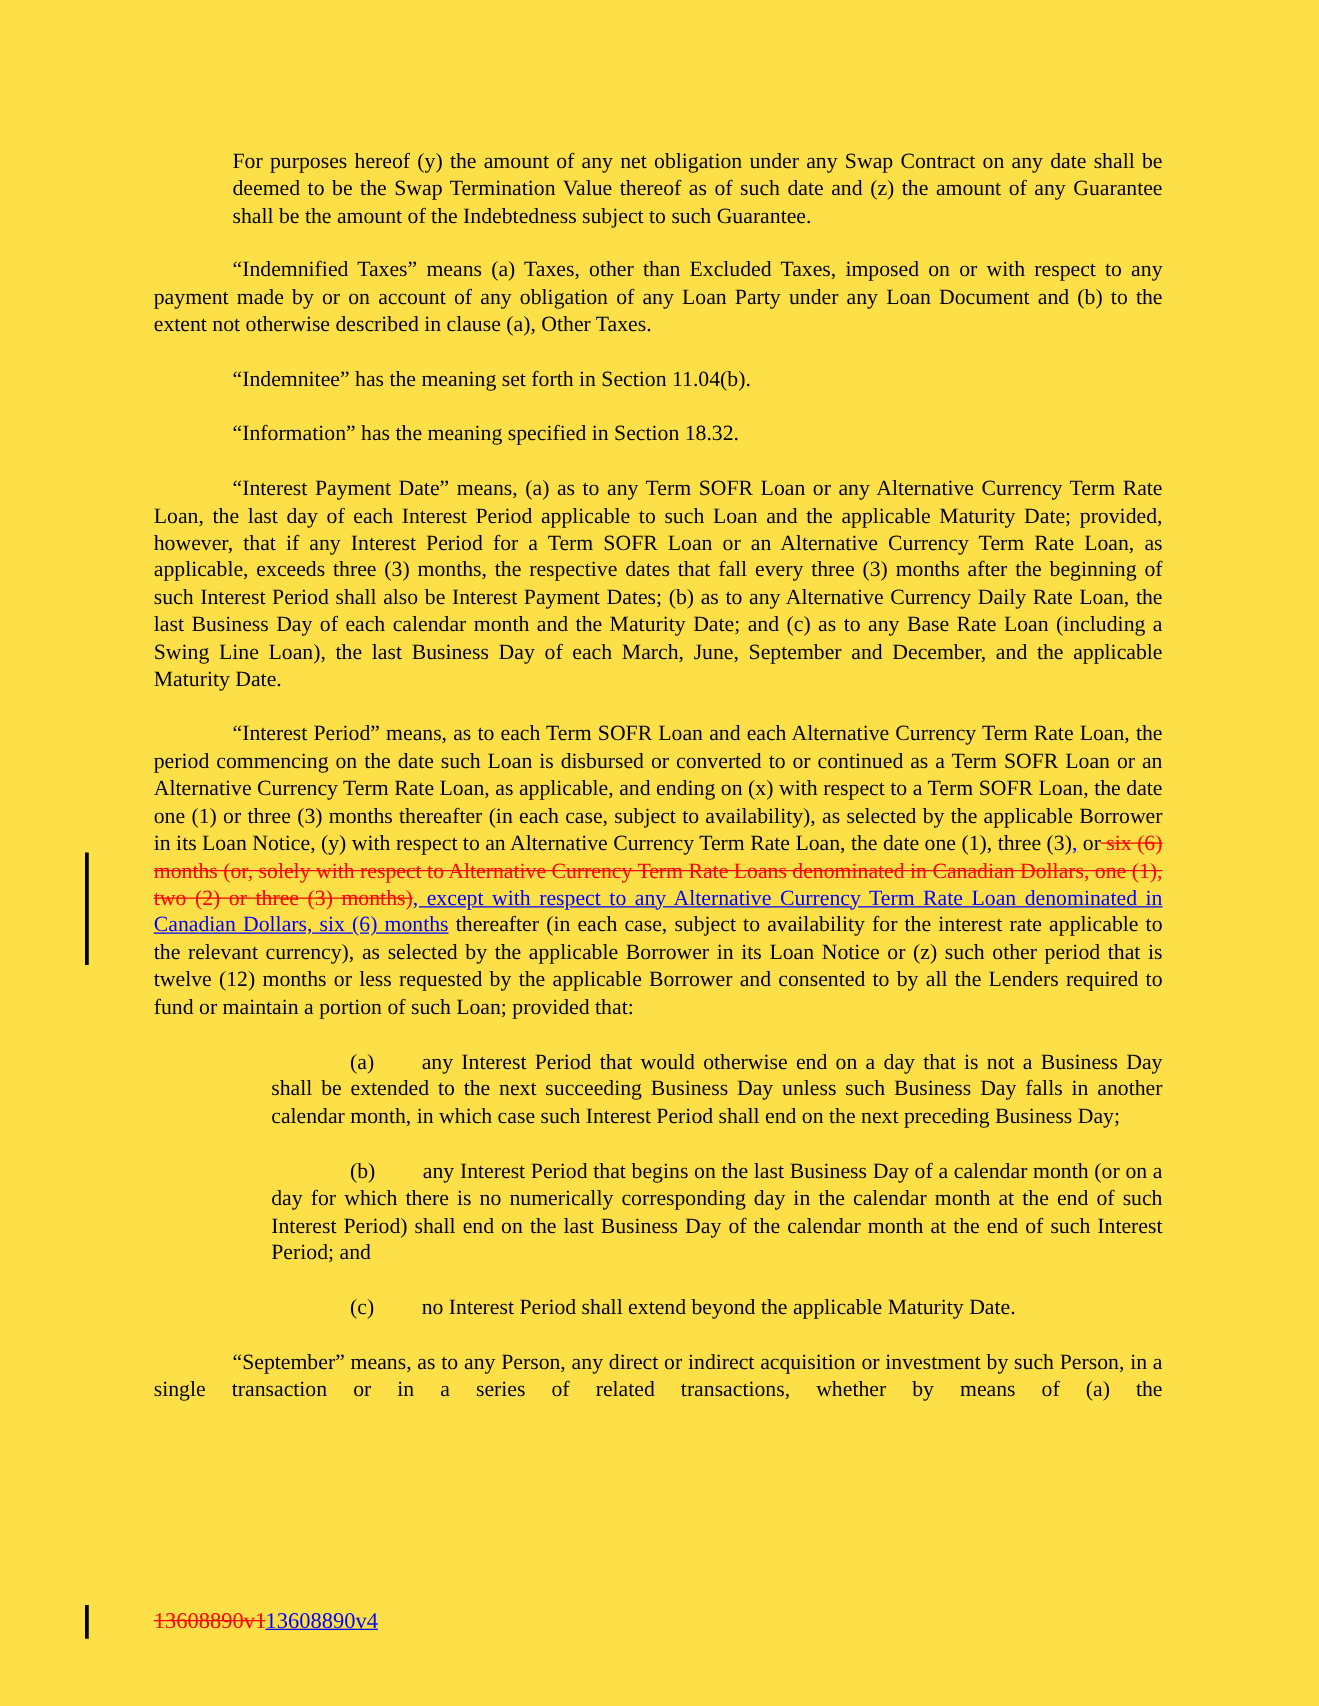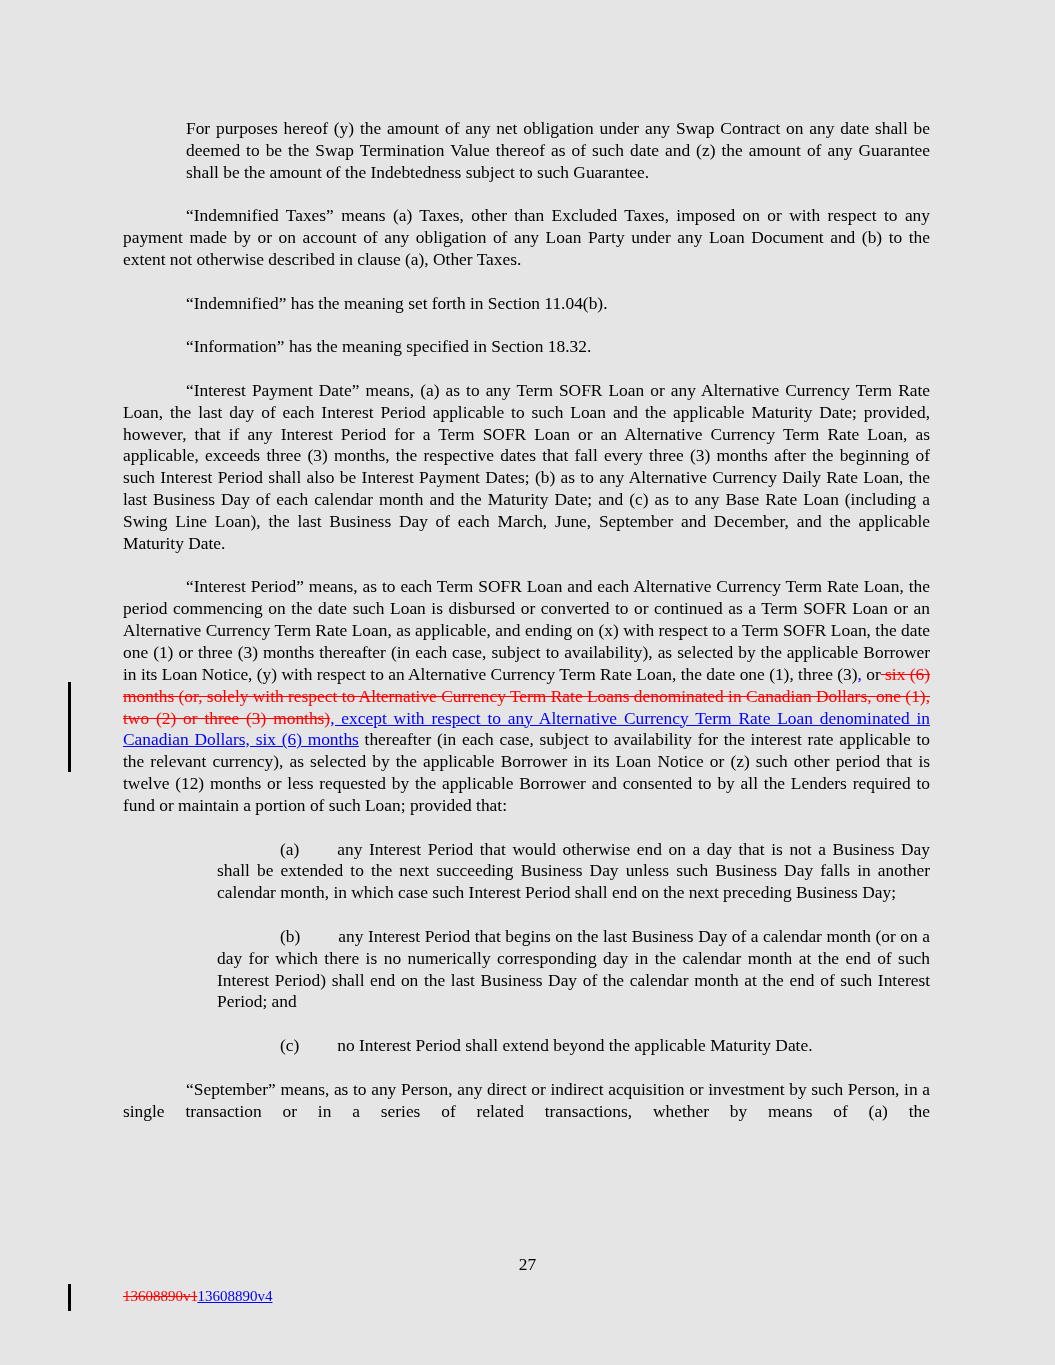--- a/index.html
+++ b/index.html
@@ -1,20 +1,20 @@
 <!DOCTYPE html>
 <html><head>
 <meta charset="utf-8">
 <style>
   html,body { margin:0; padding:0; background:#ffffff; }
   .page {
     position: relative;
     width: 1055px;
     height: 1365px;
-    background: #e5e5e5;
+    background: #fde047;
     font-family: "Liberation Serif", "DejaVu Serif", serif;
     font-size: 17.4px;
     line-height: 21.85px;
     color: #000000;
     overflow: hidden;
     box-sizing: border-box;
     padding: 118px 125px 0 123px;
   }
   .para {
     margin: 0 0 21.8px 0;
@@ -39,42 +39,41 @@
     position: absolute;
     left: 0; right: 0;
     top: 1254px;
     text-align: center;
     text-indent: 0;
   }
   .doc-ids {
     position: absolute;
     left: 123px;
     top: 1287px;
-    font-size: 15px;
+    font-size: 18px;
     line-height: 18px;
   }
 </style>
 </head>
 <body>
 
 <div class="page">
 
   <main>
     <p class="para quote"><span>For purposes hereof (y) the amount of any net obligation under any Swap Contract on any date shall be deemed to be the Swap Termination Value thereof as of such date and (z) the amount of any Guarantee shall be the amount of the Indebtedness subject to such Guarantee.</span></p>
     <p class="para body"><span>“</span><span class="u">Indemnified Taxes</span><span>” means (a) Taxes, other than Excluded Taxes, imposed on or with respect to any payment made by or on account of any obligation of any Loan Party under any Loan Document and (b) to the extent not otherwise described in clause (a), Other Taxes.</span></p>
-    <p class="para body"><span>“</span><span class="u">Indemnified</span><span>” has the meaning set forth in </span><span class="u">Section 11.04(b)</span><span>.</span></p>
+    <p class="para body"><span>“</span><span class="u">Indemnitee</span><span>” has the meaning set forth in </span><span class="u">Section 11.04(b)</span><span>.</span></p>
     <p class="para body"><span>“</span><span class="u">Information</span><span>” has the meaning specified in </span><span class="u">Section 18.32</span><span>.</span></p>
     <p class="para body"><span>“</span><span class="u">Interest Payment Date</span><span>” means, (a) as to any Term SOFR Loan or any Alternative Currency Term Rate Loan, the last day of each Interest Period applicable to such Loan and the applicable Maturity Date; </span><span class="u">provided</span><span>, </span><span class="u">however</span><span>, that if any Interest Period for a Term SOFR Loan or an Alternative Currency Term Rate Loan, as applicable, exceeds three (3) months, the respective dates that fall every three (3) months after the beginning of such Interest Period shall also be Interest Payment Dates; (b) as to any Alternative Currency Daily Rate Loan, the last Business Day of each calendar month and the Maturity Date; and (c) as to any Base Rate Loan (including a Swing Line Loan), the last Business Day of each March, June, September and December, and the applicable Maturity Date.</span></p>
     <p class="para body"><span>“</span><span class="u">Interest Period”</span><span> means, as to each Term SOFR Loan and each Alternative Currency Term Rate Loan, the period commencing on the date such Loan is disbursed or converted to or continued as a Term SOFR Loan or an Alternative Currency Term Rate Loan, as applicable, and ending on (x) with respect to a Term SOFR Loan, the date one (1) or three (3) months thereafter (in each case, subject to availability), as selected by the applicable Borrower in its Loan Notice, (y) with respect to an Alternative Currency Term Rate Loan, the date one (1), three (3)</span><span class="ins">,</span><span> or</span><span class="del"> six (6) months (or, solely with respect to Alternative Currency Term Rate Loans denominated in Canadian Dollars, one (1), two (2) or three (3) months)</span><span class="ins">, except with respect to any Alternative Currency Term Rate Loan denominated in Canadian Dollars, six (6) months</span><span> thereafter (in each case, subject to availability for the interest rate applicable to the relevant currency), as selected by the applicable Borrower in its Loan Notice or (z) such other period that is twelve (12) months or less requested by the applicable Borrower and consented to by all the Lenders required to fund or maintain a portion of such Loan; </span><span class="u">provided</span><span> that:</span></p>
     <p class="para sub"><span>(a)</span><span class="tab"></span><span>any Interest Period that would otherwise end on a day that is not a Business Day shall be extended to the next succeeding Business Day unless such Business Day falls in another calendar month, in which case such Interest Period shall end on the next preceding Business Day;</span></p>
     <p class="para sub"><span>(b)</span><span class="tab"></span><span>any Interest Period that begins on the last Business Day of a calendar month (or on a day for which there is no numerically corresponding day in the calendar month at the end of such Interest Period) shall end on the last Business Day of the calendar month at the end of such Interest Period; and</span></p>
     <p class="para sub"><span>(c)</span><span class="tab"></span><span>no Interest Period shall extend beyond the applicable Maturity Date.</span></p>
     <p class="para body justify-last"><span>“</span><span class="u">September</span><span>” means, as to any Person, any direct or indirect acquisition or investment by such Person, in a single transaction or in a series of related transactions, whether by means of (a) the</span></p>
   </main>
 
   <div class="change-bar" id="change-bar-redline"></div>
   <div class="change-bar" id="change-bar-footer"></div>
 
-  <div class="page-number">27</div>
 
   <div class="doc-ids"><span class="del">13608890v1</span><span class="ins">13608890v4</span></div>
 
 </div>
 
 </body></html>

